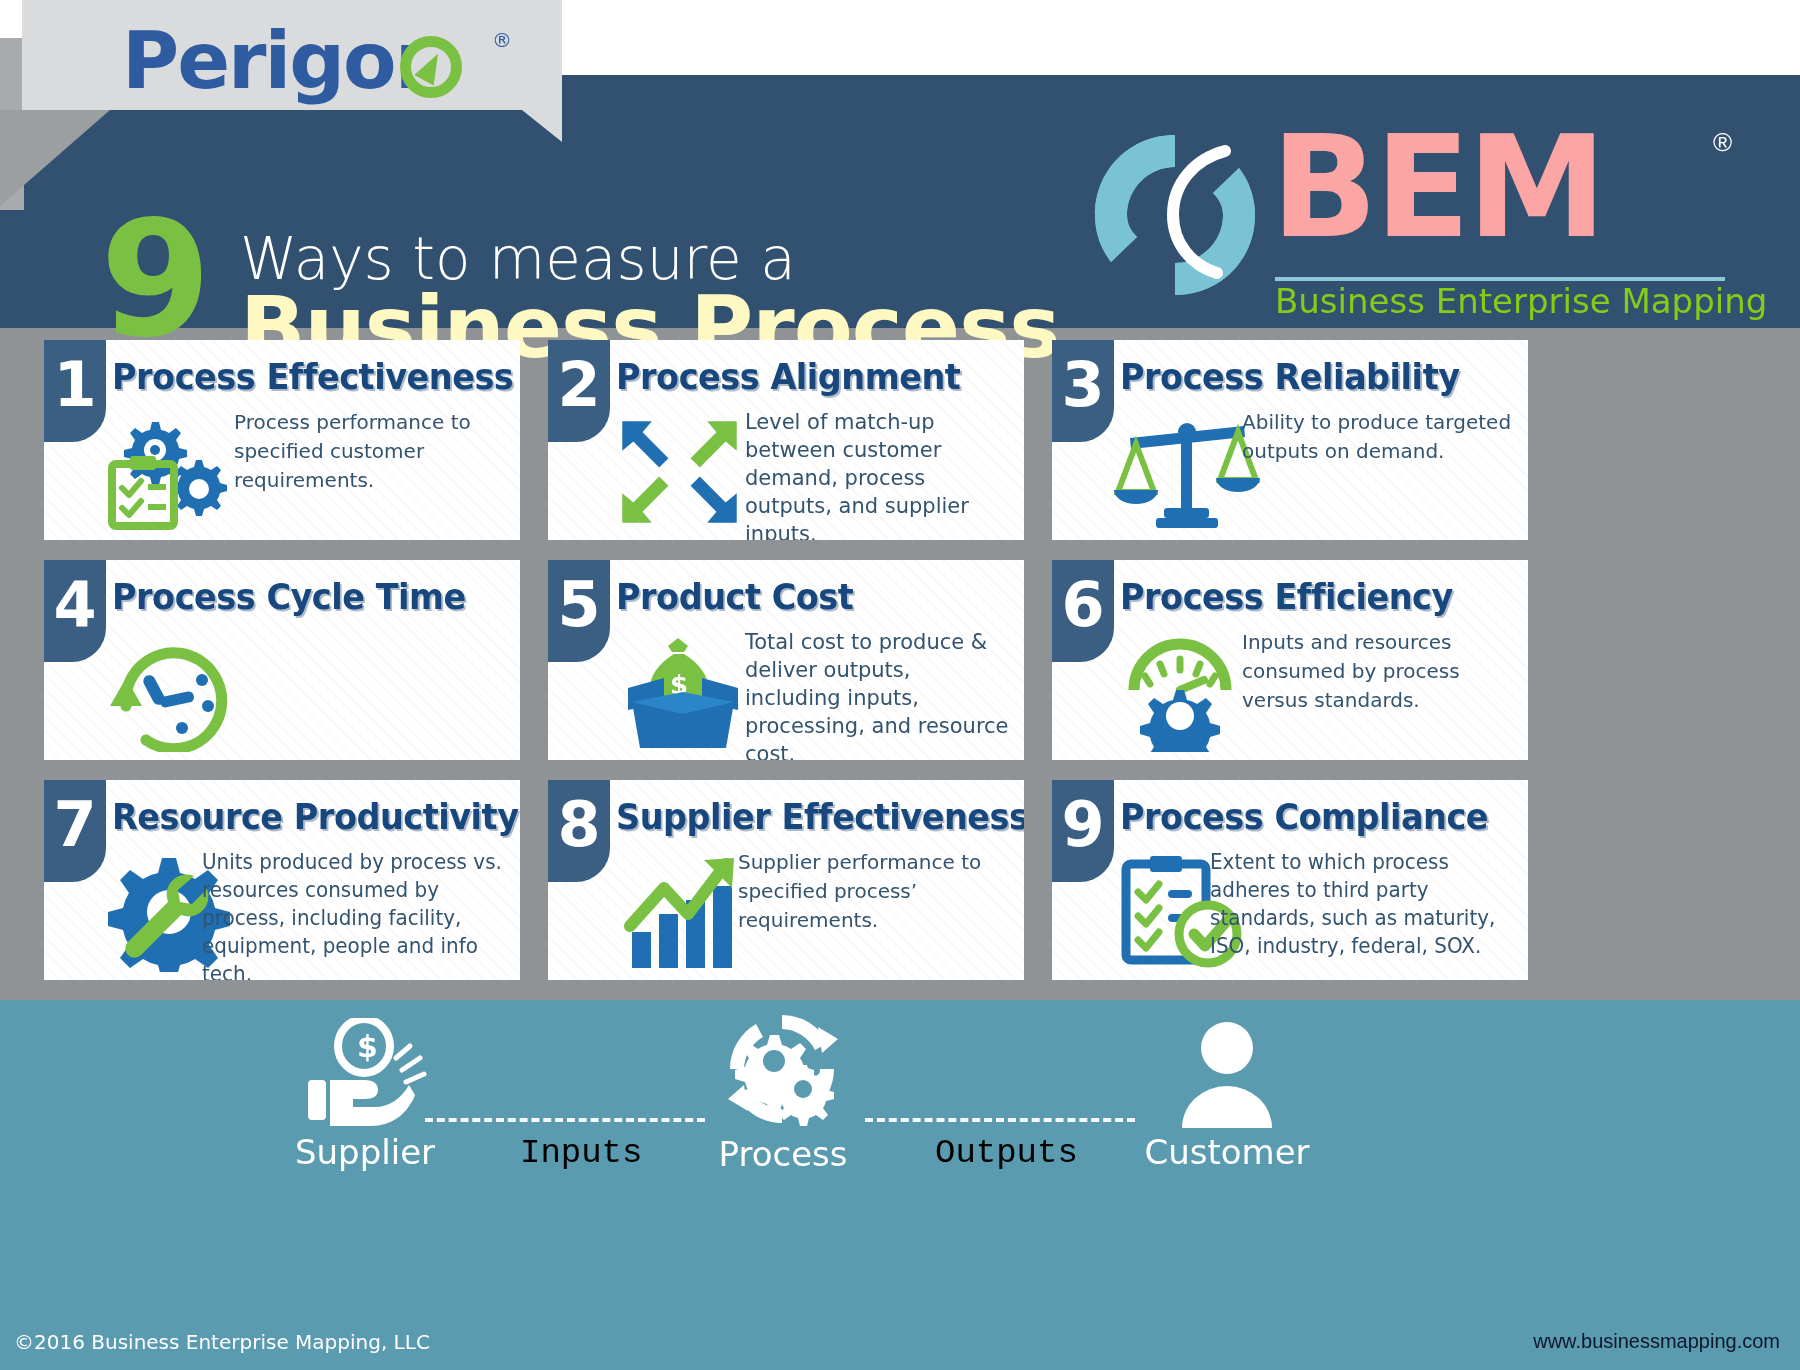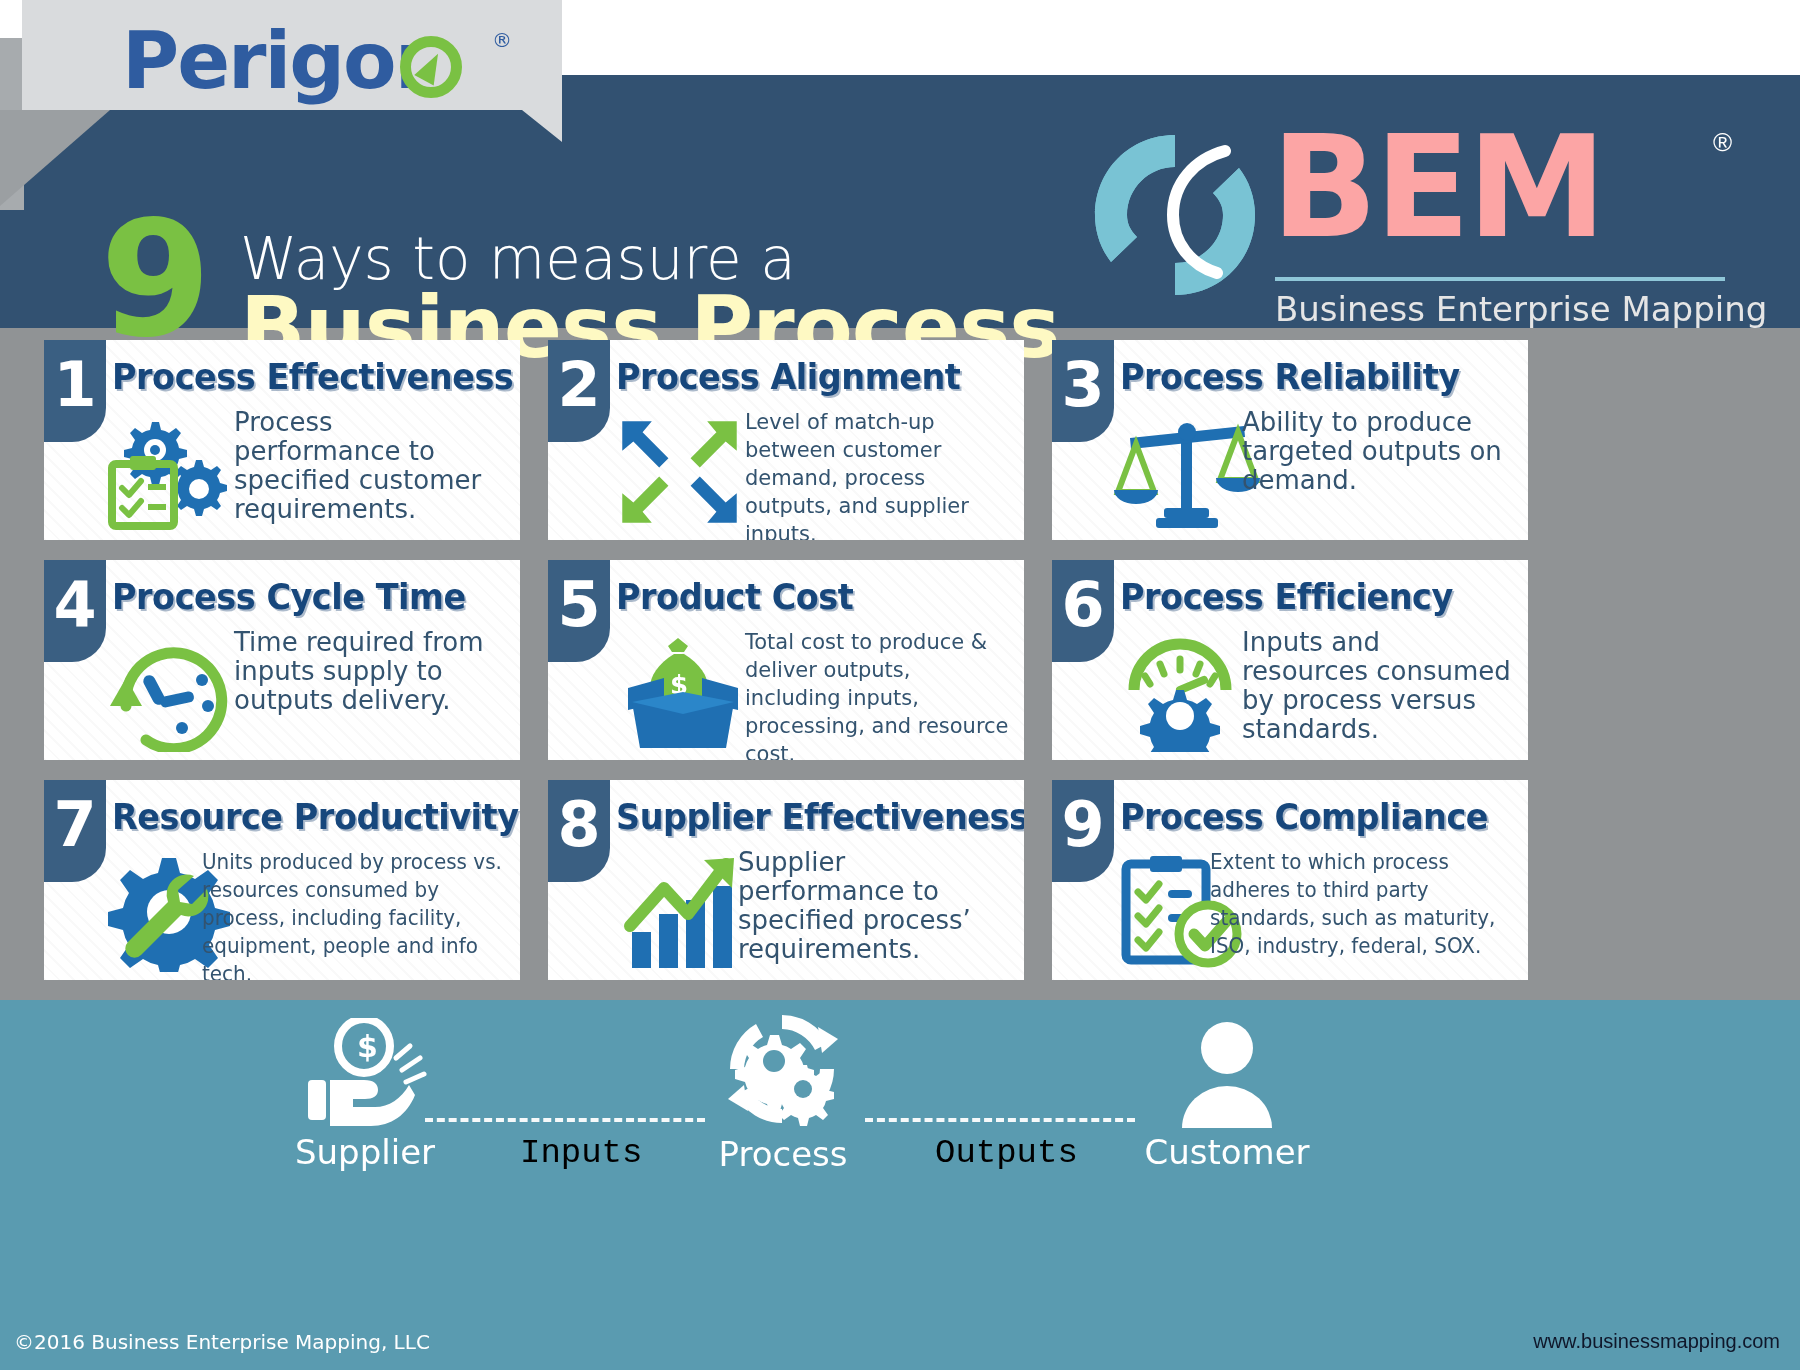--- a/index.html
+++ b/index.html
@@ -77,22 +77,22 @@
     position:absolute; left:196px; top:8px; font-size:140px; line-height:150px;
     color:#fca5a5; font-family:"DejaVu Sans", sans-serif; font-weight:bold;
     letter-spacing:-3px;
   }
   #bem-reg { position:absolute; left:638px; top:22px; font-size:26px; color:#ffffff; }
   #bem-rule {
     position:absolute; left:200px; top:172px; width:450px; height:4px;
     background:#8fc7d8;
   }
   #bem-tagline {
-    position:absolute; left:200px; top:176px; font-size:34px; color:#e5e5e5;
-    font-family:"DejaVu Sans", sans-serif; white-space:nowrap;margin-top:8px;
+    position:absolute; left:200px; top:176px; font-size:34px; color:#84cc16;
+    font-family:"DejaVu Sans", sans-serif; white-space:nowrap;
   }
 
   
   #grid {
     position:absolute; left:44px; top:340px;
     width:1712px; height:640px;
     display:grid; grid-template-columns:repeat(3, 476px);
     grid-template-rows:repeat(3, 200px);
     column-gap:28px; row-gap:20px;
   }
@@ -109,21 +109,21 @@
   .card-title {
     position:absolute; left:68px; top:16px; right:6px;
     font-family:"DejaVu Sans", sans-serif; font-weight:bold;
     font-size:36px; color:#17477c; white-space:nowrap;
     letter-spacing:-0.5px;
     text-shadow:2px 2px 0 rgba(20,60,110,0.35);
     transform:scaleX(0.93); transform-origin:left center;
   }
   .card-body {
     position:absolute; right:14px; top:68px; width:272px;
-    font-family:"DejaVu Sans", sans-serif; font-size:26px; line-height:29px;
+    font-family:"DejaVu Sans", sans-serif; font-size:20px; line-height:29px;
     color:#33536f;
   }
   .card-body.narrow { width:265px; font-size:21px; line-height:28px; }
   .card-body.cond { width:320px; font-size:21px; line-height:28px; transform:scaleX(0.95); transform-origin:right top;}
   .card-icon {
     position:absolute; left:60px; top:72px; width:150px; height:120px;
   }
   .card-icon.wide { left:44px; width:175px; }
 
   
@@ -254,21 +254,20 @@
       <path d="M22 74 A48 48 0 1 1 42 108" fill="none" stroke="#7ac143" stroke-width="11" stroke-linecap="round"></path>
       <path d="M22 46 L38 74 L6 74 Z" fill="#7ac143"></path>
       <g fill="#1f6fb2">
         <rect x="44" y="42" width="12" height="32" rx="6" transform="rotate(-28 50 58)"></rect>
         <rect x="56" y="62" width="34" height="11" rx="5" transform="rotate(-12 73 67)"></rect>
         <circle cx="98" cy="48" r="6"></circle>
         <circle cx="104" cy="74" r="6"></circle>
         <circle cx="78" cy="96" r="6"></circle>
       </g>
     </svg>
-    <div class="card-body">Time required from inputs supply to outputs delivery.</div>
   </div>
 
   <div class="card">
     <div class="badge">5</div>
     <div class="card-title">Product Cost</div>
     <svg class="card-icon" viewBox="0 0 150 120">
       <g fill="#7ac143">
         <path d="M60 14 l10-8 10 8 -4 6 h-12 z"></path>
         <path d="M66 22 h10 c16 10 24 22 24 34 0 12-12 18-29 18 -17 0 -29-6 -29-18 0-12 8-24 24-34 z"></path>
       </g>

